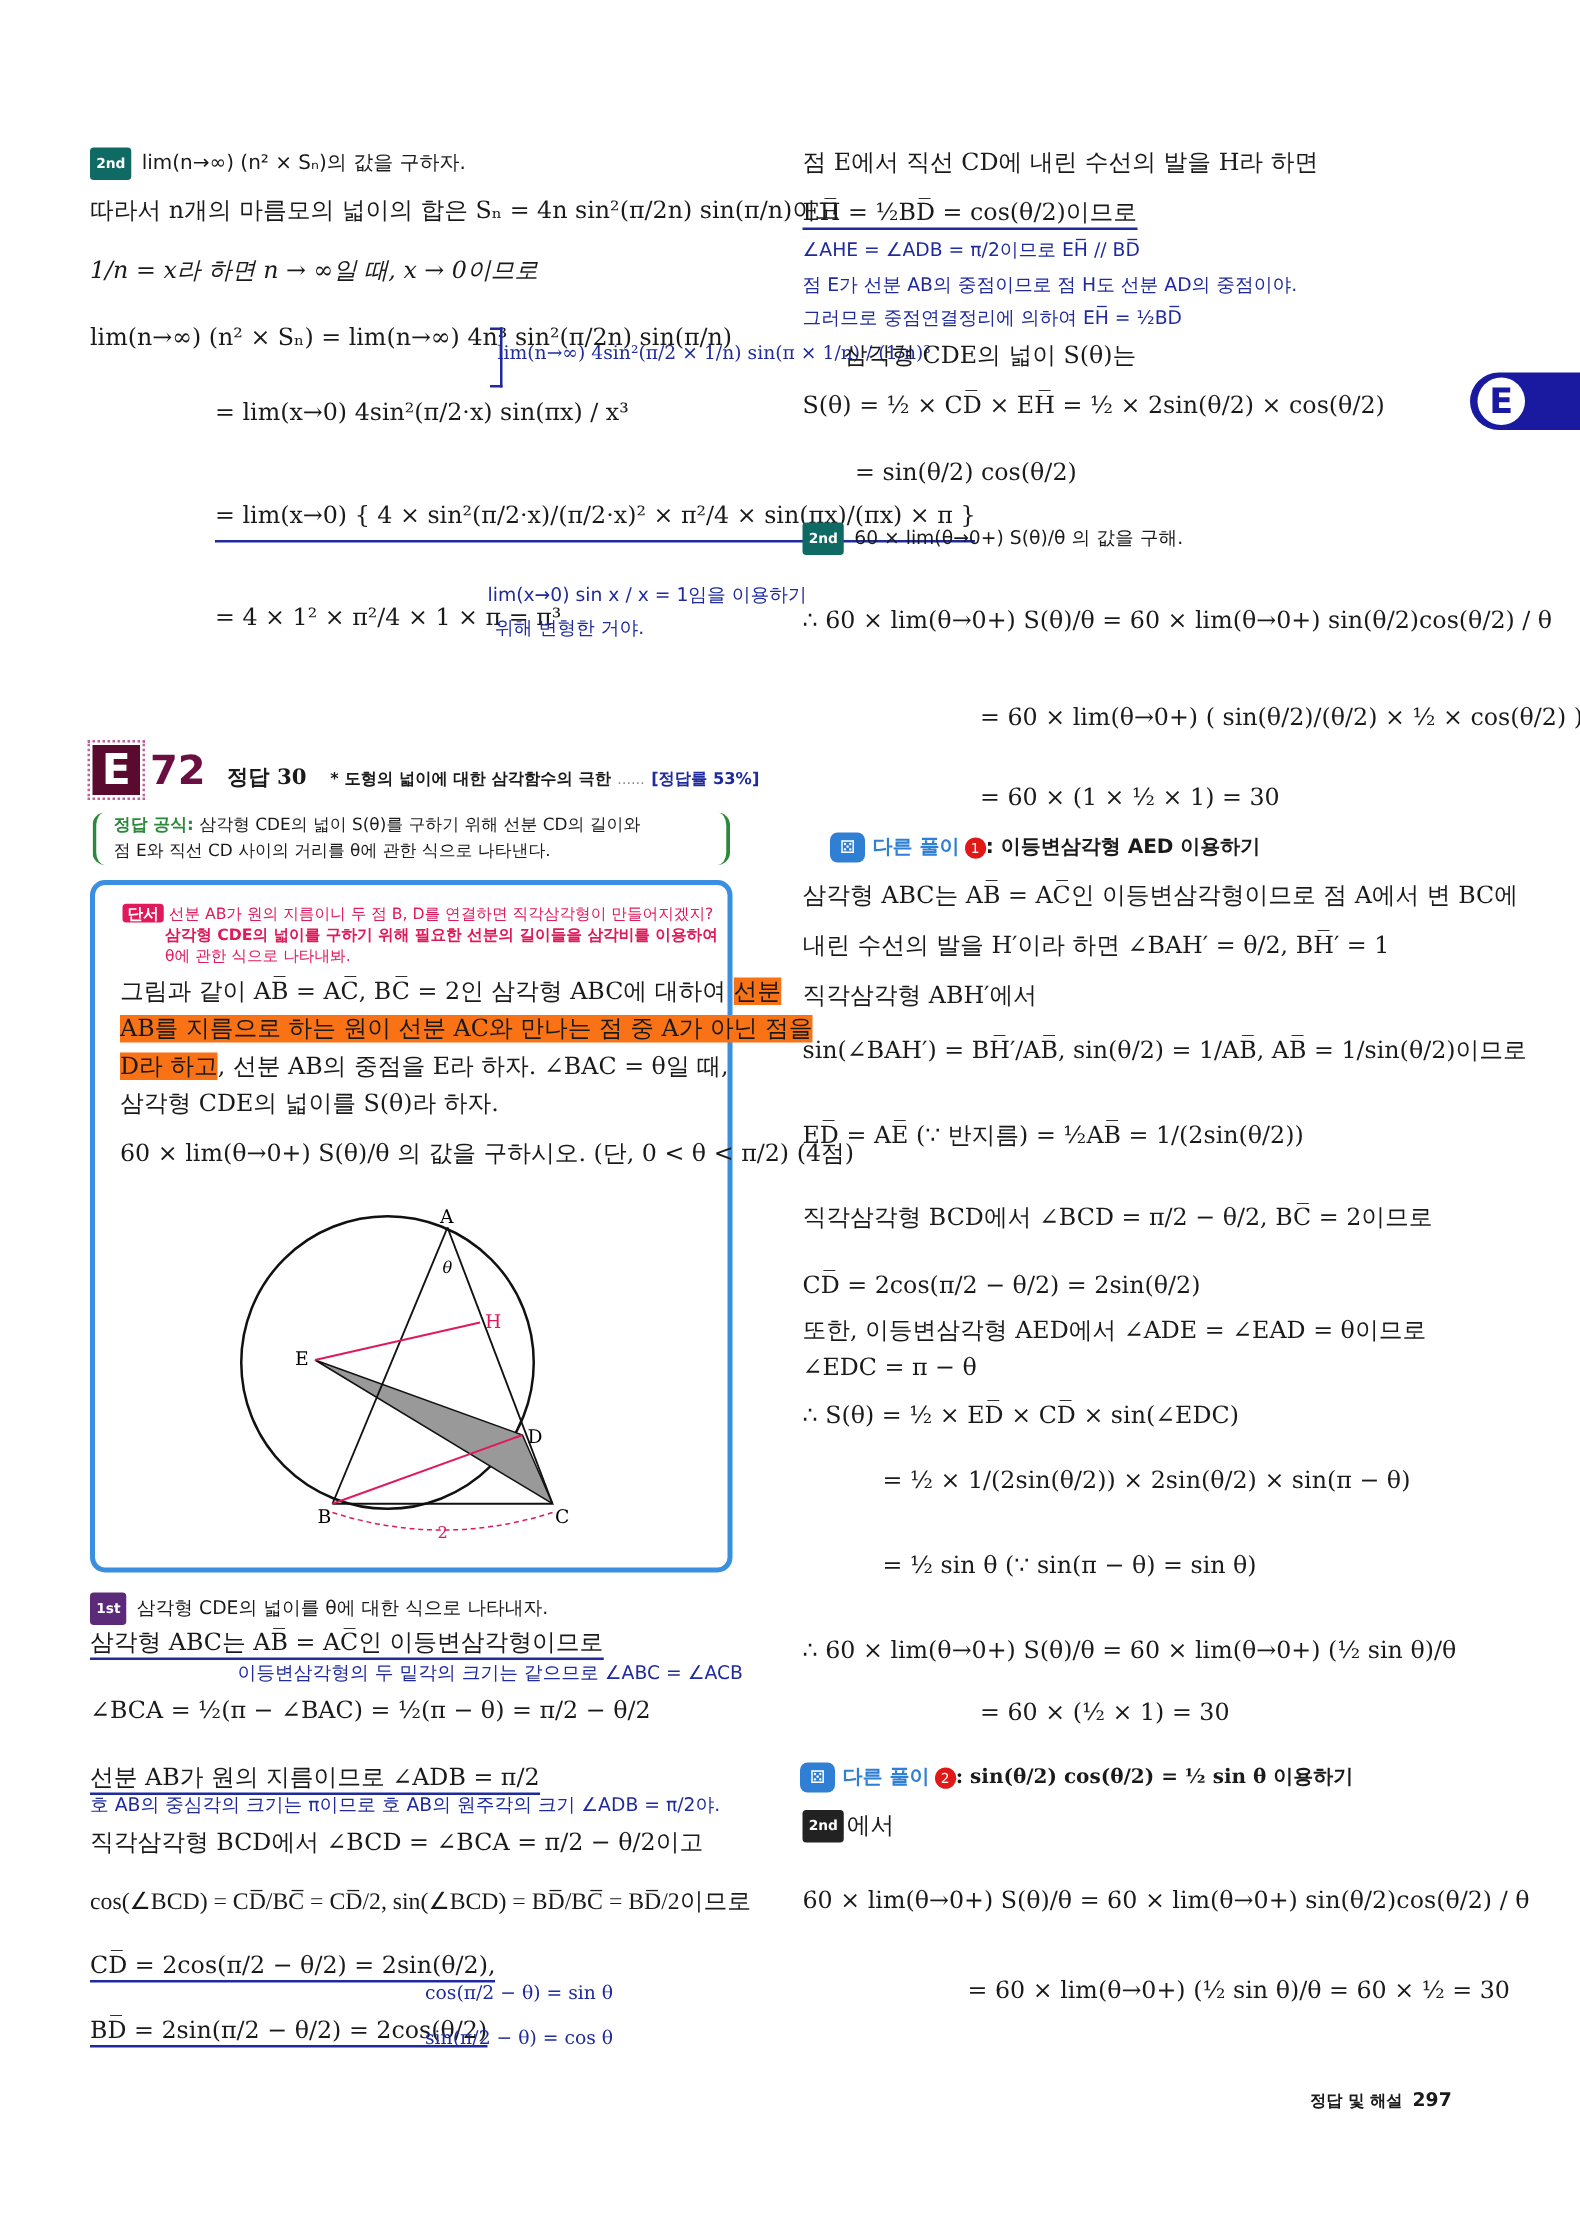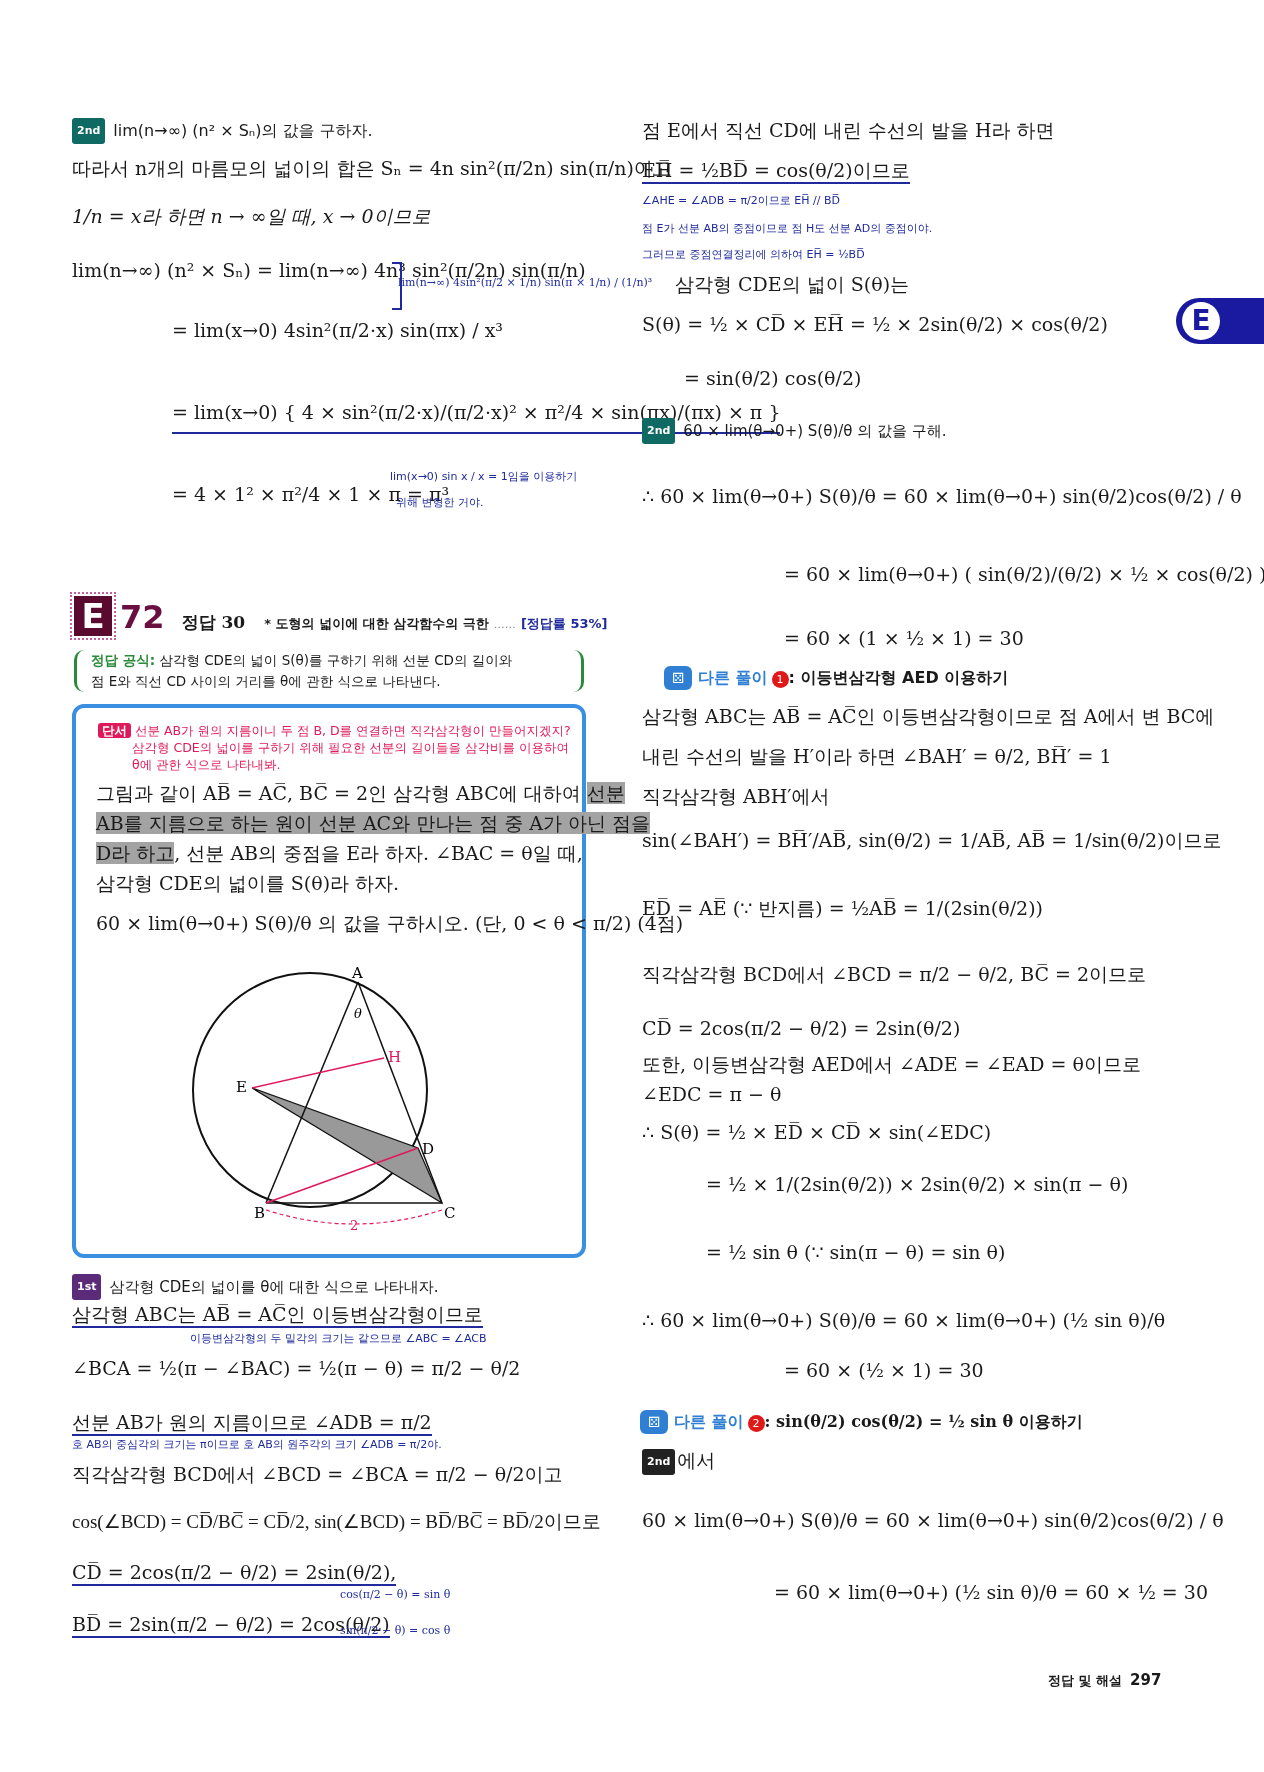--- a/index.html
+++ b/index.html
@@ -1,27 +1,27 @@
 <!DOCTYPE html>
 <html><head>
 <meta charset="utf-8">
 <style>
   html,body{margin:0;padding:0;}
   body{width:1264px;height:1772px;background:#ffffff;position:relative;overflow:hidden;
        font-family:"DejaVu Serif","Liberation Serif",serif;color:#1a1a1a;}
   .abs{position:absolute;}
   .ln{position:absolute;white-space:nowrap;font-size:19px;line-height:24px;}
-  .note{color:#1f2a9c;font-family:"DejaVu Sans","Liberation Sans",sans-serif;font-size:11px;line-height:17px;white-space:nowrap;position:absolute;}
+  .note{color:#1f2a9c;font-family:"DejaVu Sans","Liberation Sans",sans-serif;font-size:15px;line-height:17px;white-space:nowrap;position:absolute;}
   .sans{font-family:"DejaVu Sans","Liberation Sans",sans-serif;}
   .badge{display:inline-block;color:#fff;font-family:"DejaVu Sans","Liberation Sans",sans-serif;font-weight:bold;font-size:11px;padding:1px 5px;border-radius:3px;margin-right:8px;vertical-align:middle;}
   .b2nd{background:#0e6a62;}
   .b1st{background:#5b2a78;}
   .b2ndk{background:#222;}
   .ul{border-bottom:2px solid #1f2a9c;}
-  .hl{background:#a3a3a3;}
+  .hl{background:#f97316;}
   .box{position:absolute;left:72px;top:704px;width:514px;height:554px;border:4px solid #3a8fe0;border-radius:12px;box-sizing:border-box;}
   .hint{position:absolute;left:22px;top:14px;color:#e0195a;font-family:"DejaVu Sans","Liberation Sans",sans-serif;font-size:12.5px;line-height:17px;white-space:nowrap;}
   .hint .tag{background:#e0195a;color:#fff;padding:0 4px;border-radius:3px;margin-right:4px;font-weight:bold;}
   .prob{position:absolute;left:20px;font-size:19px;line-height:30px;white-space:nowrap;}
   .e-tag{display:inline-block;background:#5a0a2e;color:#fff;font-family:"DejaVu Sans","Liberation Sans",sans-serif;font-weight:bold;font-size:34px;width:38px;height:40px;line-height:40px;text-align:center;outline:2px dotted #c060a0;outline-offset:2px;}
   .e-num{font-family:"DejaVu Sans","Liberation Sans",sans-serif;color:#6a1040;font-size:32px;font-weight:bold;margin-left:8px;}
   .alt-head{position:absolute;white-space:nowrap;font-size:16px;}
   .alt-icon{display:inline-block;width:28px;height:24px;background:#2f7fd4;border-radius:6px;vertical-align:middle;color:#fff;text-align:center;font-size:14px;line-height:24px;}
   .alt-label{color:#2f7fd4;font-family:"DejaVu Sans","Liberation Sans",sans-serif;font-weight:bold;margin-left:6px;}
   .alt-num{display:inline-block;width:17px;height:17px;background:#e01818;color:#fff;border-radius:50%;font-size:11px;text-align:center;line-height:17px;margin-left:4px;font-family:"DejaVu Sans",sans-serif;}
@@ -62,21 +62,21 @@
   </div>
 
   <div class="abs sans" style="left:74px;top:650px;width:476px;padding:0 14px;border-left:3px solid #2a8a3a;border-right:3px solid #2a8a3a;border-radius:10px;font-size:13.5px;line-height:21px;">
     <div style="white-space:nowrap;"><span style="color:#2a8a3a;font-weight:bold;">정답 공식:</span> <span>삼각형 CDE의 넓이 S(θ)를 구하기 위해 선분 CD의 길이와</span></div>
     <div style="white-space:nowrap;">점 E와 직선 CD 사이의 거리를 θ에 관한 식으로 나타낸다.</div>
   </div>
 
   <div class="box">
     <div class="hint">
       <div><span class="tag">단서</span><span>선분 AB가 원의 지름이니 두 점 B, D를 연결하면 직각삼각형이 만들어지겠지?</span></div>
-      <div style="padding-left:34px;">삼각형 CDE의 넓이를 구하기 위해 필요한 선분의 길이들을 삼각비를 이용하여</div>
+      <div style="padding-left:34px;font-weight:bold;">삼각형 CDE의 넓이를 구하기 위해 필요한 선분의 길이들을 삼각비를 이용하여</div>
       <div style="padding-left:34px;">θ에 관한 식으로 나타내봐.</div>
     </div>
     <div class="prob" style="top:70px;"><span>그림과 같이 AB̅ = AC̅, BC̅ = 2인 삼각형 ABC에 대하여 </span><span class="hl">선분</span></div>
     <div class="prob" style="top:100px;"><span class="hl">AB를 지름으로 하는 원이 선분 AC와 만나는 점 중 A가 아닌 점을</span></div>
     <div class="prob" style="top:130px;"><span class="hl">D라 하고</span><span>, 선분 AB의 중점을 E라 하자. ∠BAC = θ일 때,</span></div>
     <div class="prob" style="top:160px;">삼각형 CDE의 넓이를 S(θ)라 하자.</div>
     <div class="prob" style="top:200px;">60 × lim(θ→0+) S(θ)/θ 의 값을 구하시오. (단, 0 &lt; θ &lt; π/2) (4점)</div>
 
     <svg class="abs" style="left:100px;top:240px;" width="300" height="290" viewBox="0 0 300 290">
       <circle cx="134" cy="142" r="117" fill="none" stroke="#111" stroke-width="2"></circle>

